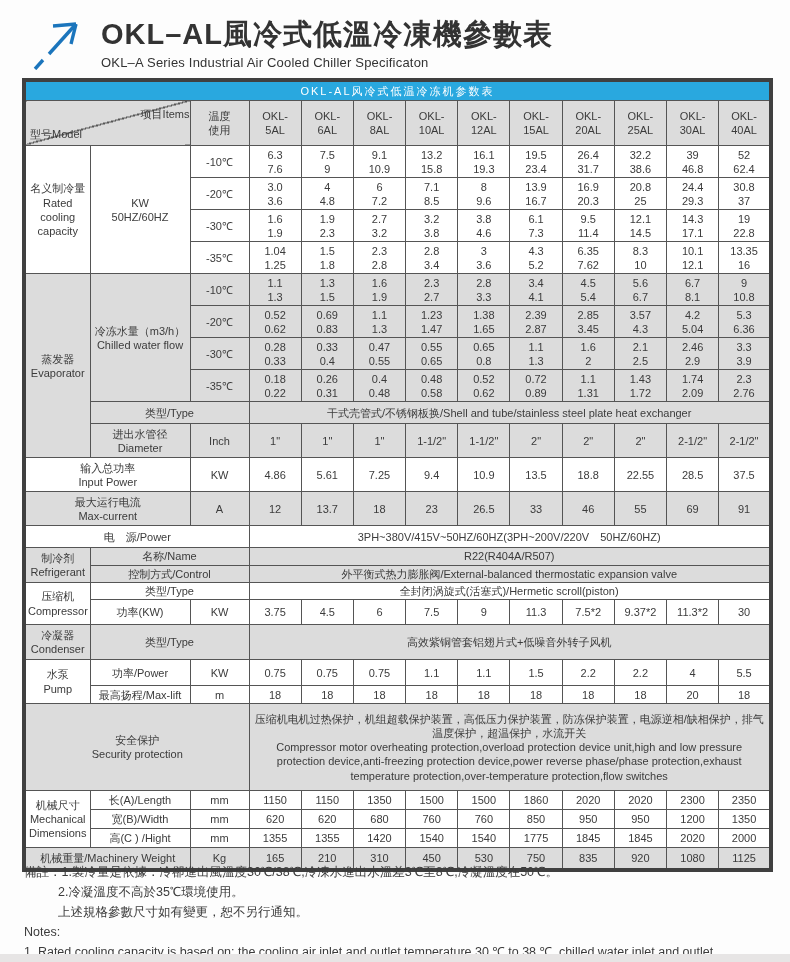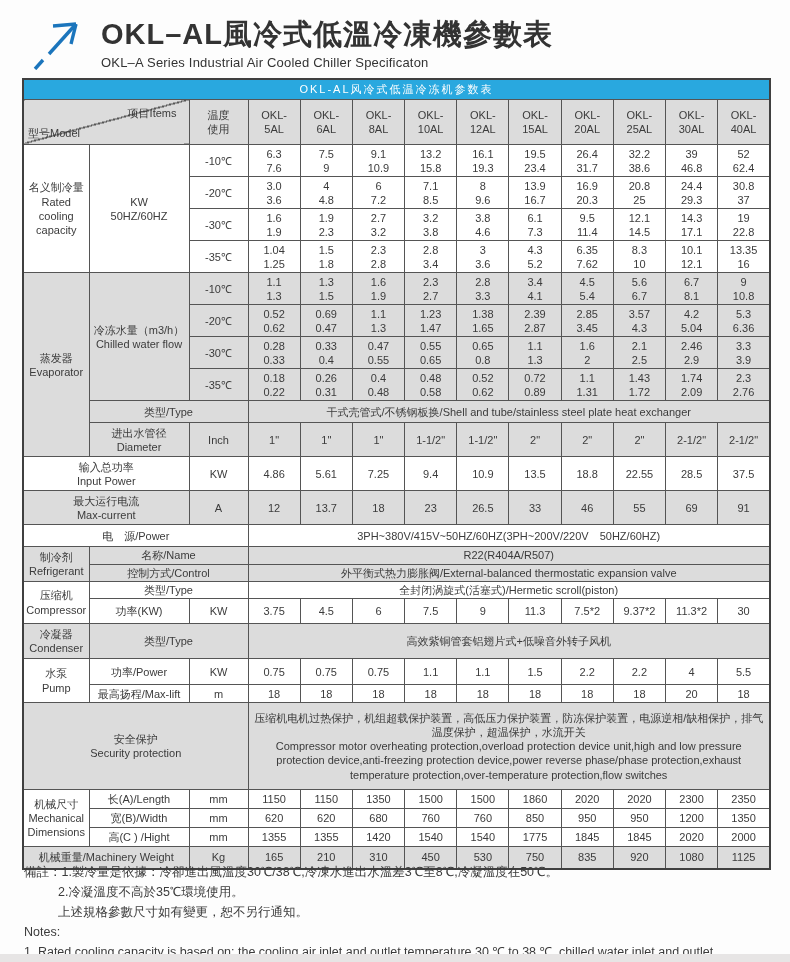--- a/index.html
+++ b/index.html
@@ -14,21 +14,21 @@
   
   .title-wrap { position: absolute; top: 10px; left: 33px; display: flex; align-items: flex-end; }
   .logo { width: 52px; height: 52px; margin-top: 8px; }
   .titles { margin-left: 16px; }
   .title-zh { font-size: 29px; font-weight: bold; color: #333; letter-spacing: 1px; line-height: 1.1; }
   .title-en { font-size: 13px; color: #333; margin-top: 4px; letter-spacing: 0.2px; }
   
   table.spec {
     position: absolute; top: 78px; left: 22px;
     width: 747px; border-collapse: collapse; table-layout: fixed;
-    border: 2px solid #404040; background: #fff;
+    border: 4px solid #404040; background: #fff;
   }
   .spec td, .spec th {
     border: 1px solid #555;
     font-size: 11px; font-weight: normal;
     text-align: center; vertical-align: middle;
     line-height: 1.3; padding: 1px 2px;
     color: #3b3b3b; white-space: pre-line; overflow: hidden;
   }
   .cap {
     background: #29a8df; color: #fff !important;
@@ -36,21 +36,21 @@
   }
   .g { background: #dcdcdc; }
   .sec { text-align: left; padding: 4px 9px; font-size: 11.5px; line-height: 1.5; }
   .diag { position: relative; padding: 0;
     background-image: linear-gradient(to bottom right,
       transparent calc(50% - 0.7px), #555 calc(50% - 0.7px),
       #555 calc(50% + 0.7px), transparent calc(50% + 0.7px));
   }
   .diag.g { background-color: #dcdcdc; }
   .diag .dm { position: absolute; left: 4px; bottom: 4px; }
-  .diag .di { position: absolute; right: 12px; top: 6px; margin-left: 8px; }
+  .diag .di { position: absolute; right: 0; top: 6px; margin-left: 8px; }
   
   .notes { position: absolute; top: 862px; left: 24px; width: 750px; font-size: 12.5px; line-height: 1.6; color: #3b3b3b; }
   .notes .ind { padding-left: 34px; }
   .footer-strip { position: absolute; left: 0; bottom: 0; width: 790px; height: 8px; background: #e7e5e5; }
 </style>
 </head>
 <body>
 
 <div class="title-wrap">
   <svg class="logo" viewBox="0 0 52 52">
@@ -233,21 +233,21 @@
         <td class="g">6.7
 8.1</td>
         <td class="g">9
 10.8</td>
       </tr>
     <tr style="height:32px">
       <td class="g">-20℃</td>
     <td class="g">0.52
 0.62</td>
         <td class="g">0.69
-0.47</td>
+0.83</td>
         <td class="g">1.1
 1.3</td>
         <td class="g">1.23
 1.47</td>
         <td class="g">1.38
 1.65</td>
         <td class="g">2.39
 2.87</td>
         <td class="g">2.85
 3.45</td>

